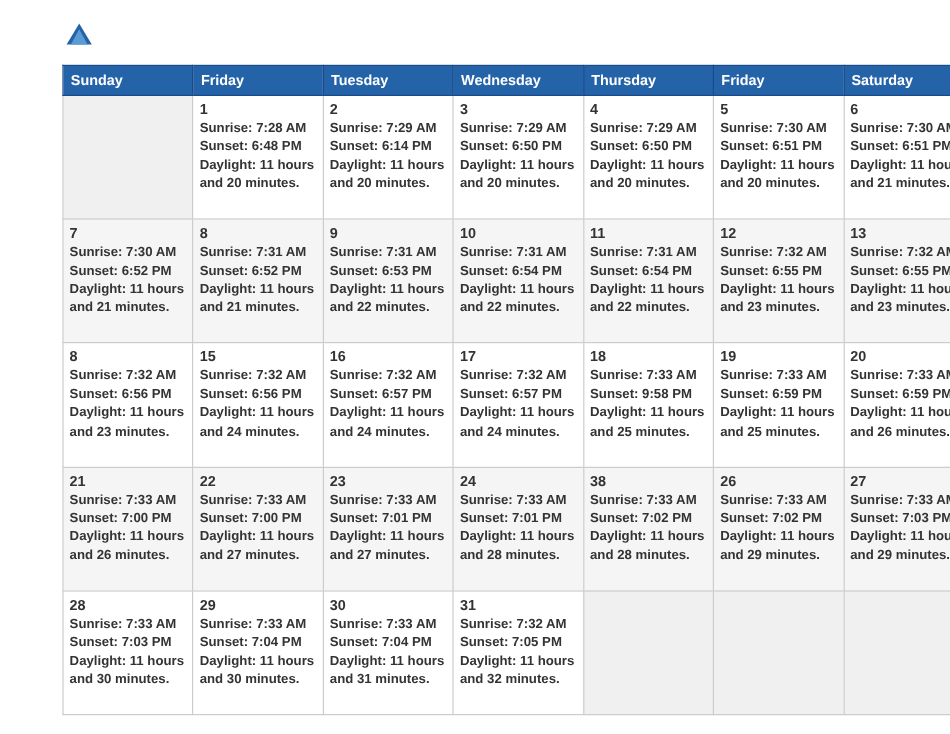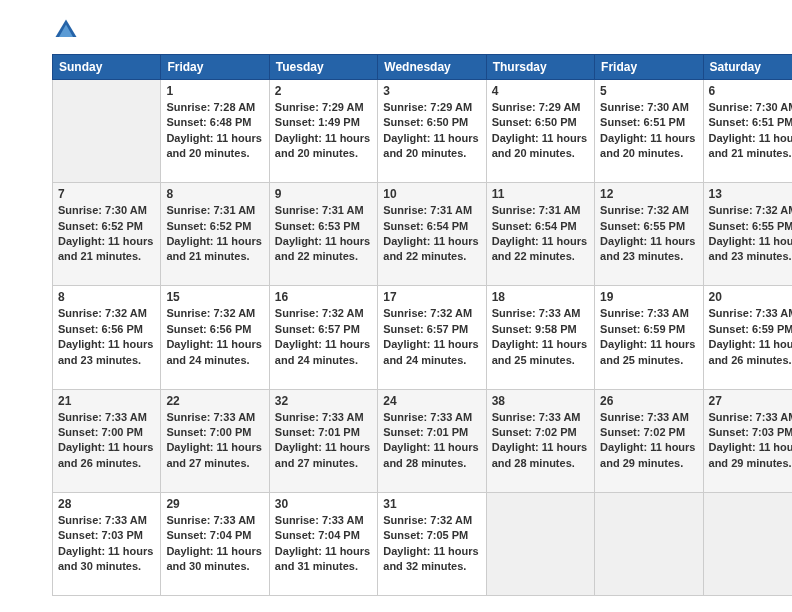--- a/index.html
+++ b/index.html
@@ -145,21 +145,21 @@
           <div class="day-info">
             <span>Sunrise: 7:28 AM</span><br>
             <span>Sunset: 6:48 PM</span><br>
             <span>Daylight: 11 hours and 20 minutes.</span>
           </div>
         </td>
           <td>
           <span class="day-num">2</span>
           <div class="day-info">
             <span>Sunrise: 7:29 AM</span><br>
-            <span>Sunset: 1:49 PM</span><br>
+            <span>Sunset: 6:14 PM</span><br>
             <span>Daylight: 11 hours and 20 minutes.</span>
           </div>
         </td>
           <td>
           <span class="day-num">3</span>
           <div class="day-info">
             <span>Sunrise: 7:29 AM</span><br>
             <span>Sunset: 6:50 PM</span><br>
             <span>Daylight: 11 hours and 20 minutes.</span>
           </div>
@@ -316,21 +316,21 @@
         </td>
           <td>
           <span class="day-num">22</span>
           <div class="day-info">
             <span>Sunrise: 7:33 AM</span><br>
             <span>Sunset: 7:00 PM</span><br>
             <span>Daylight: 11 hours and 27 minutes.</span>
           </div>
         </td>
           <td>
-          <span class="day-num">32</span>
+          <span class="day-num">23</span>
           <div class="day-info">
             <span>Sunrise: 7:33 AM</span><br>
             <span>Sunset: 7:01 PM</span><br>
             <span>Daylight: 11 hours and 27 minutes.</span>
           </div>
         </td>
           <td>
           <span class="day-num">24</span>
           <div class="day-info">
             <span>Sunrise: 7:33 AM</span><br>

